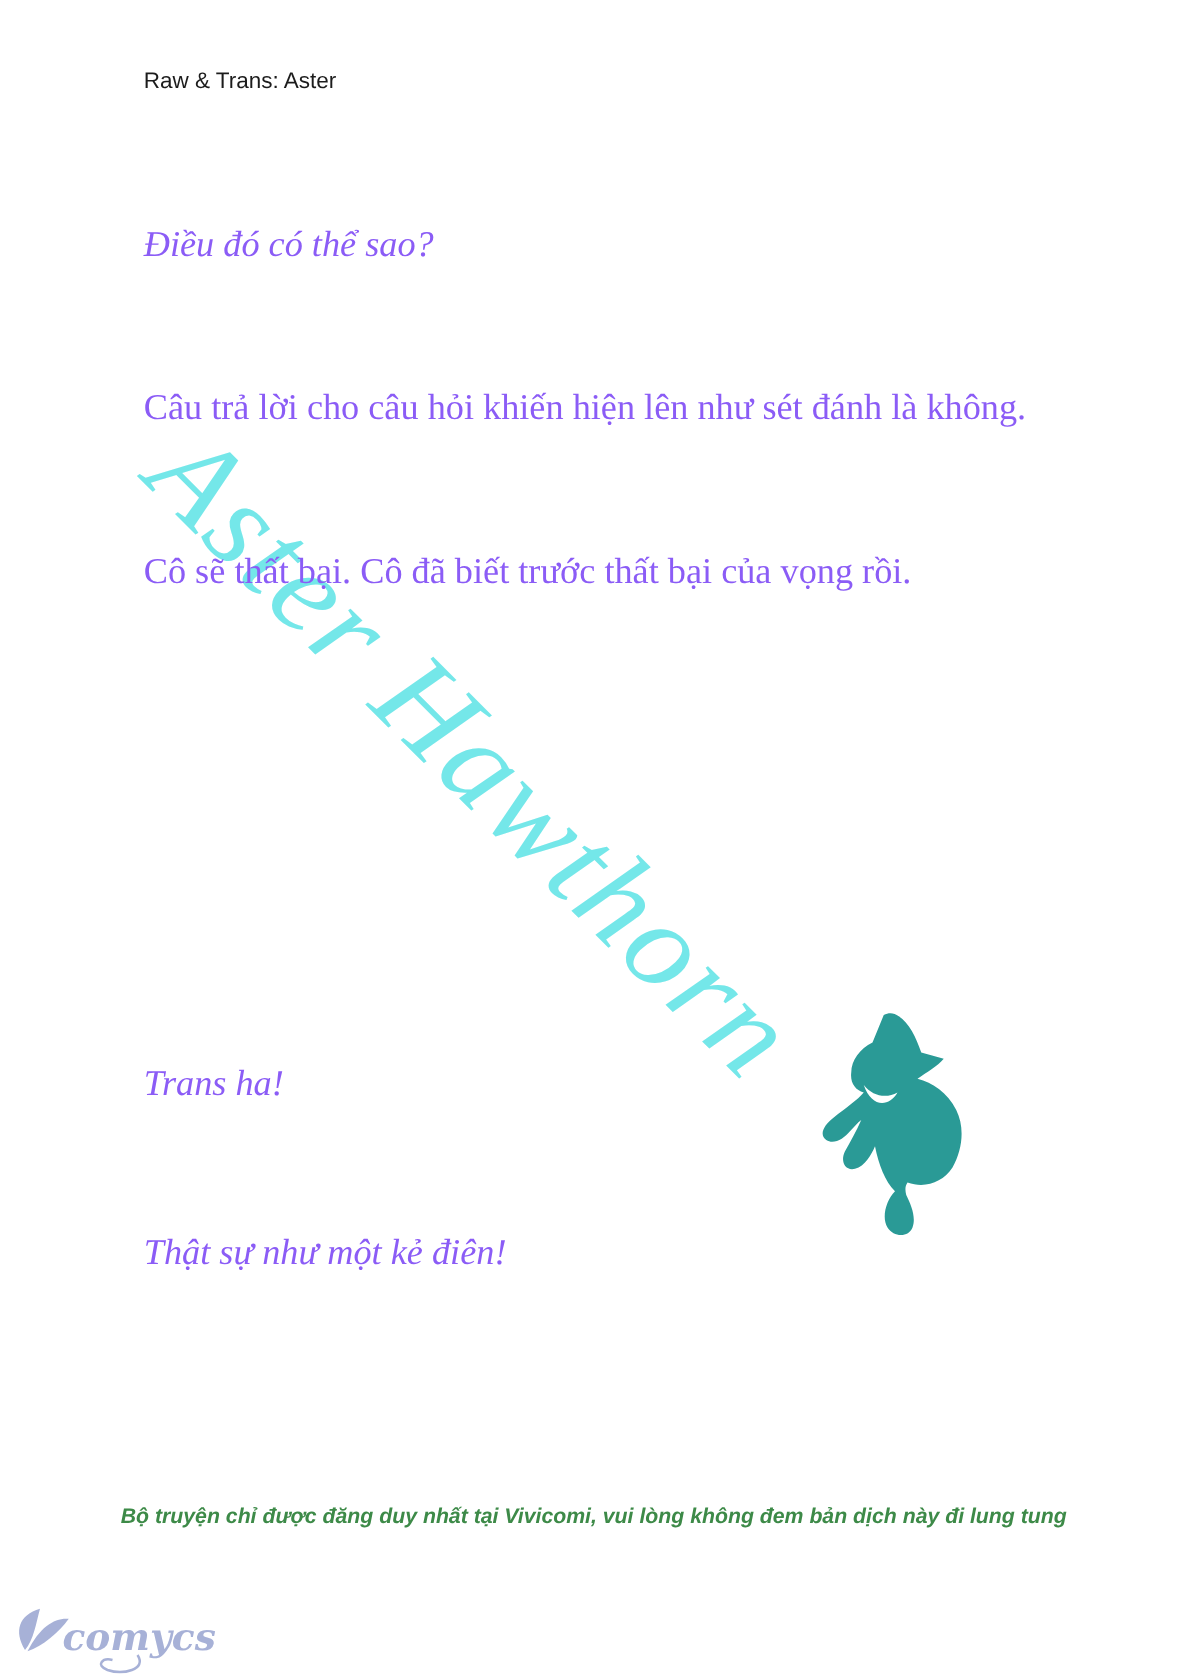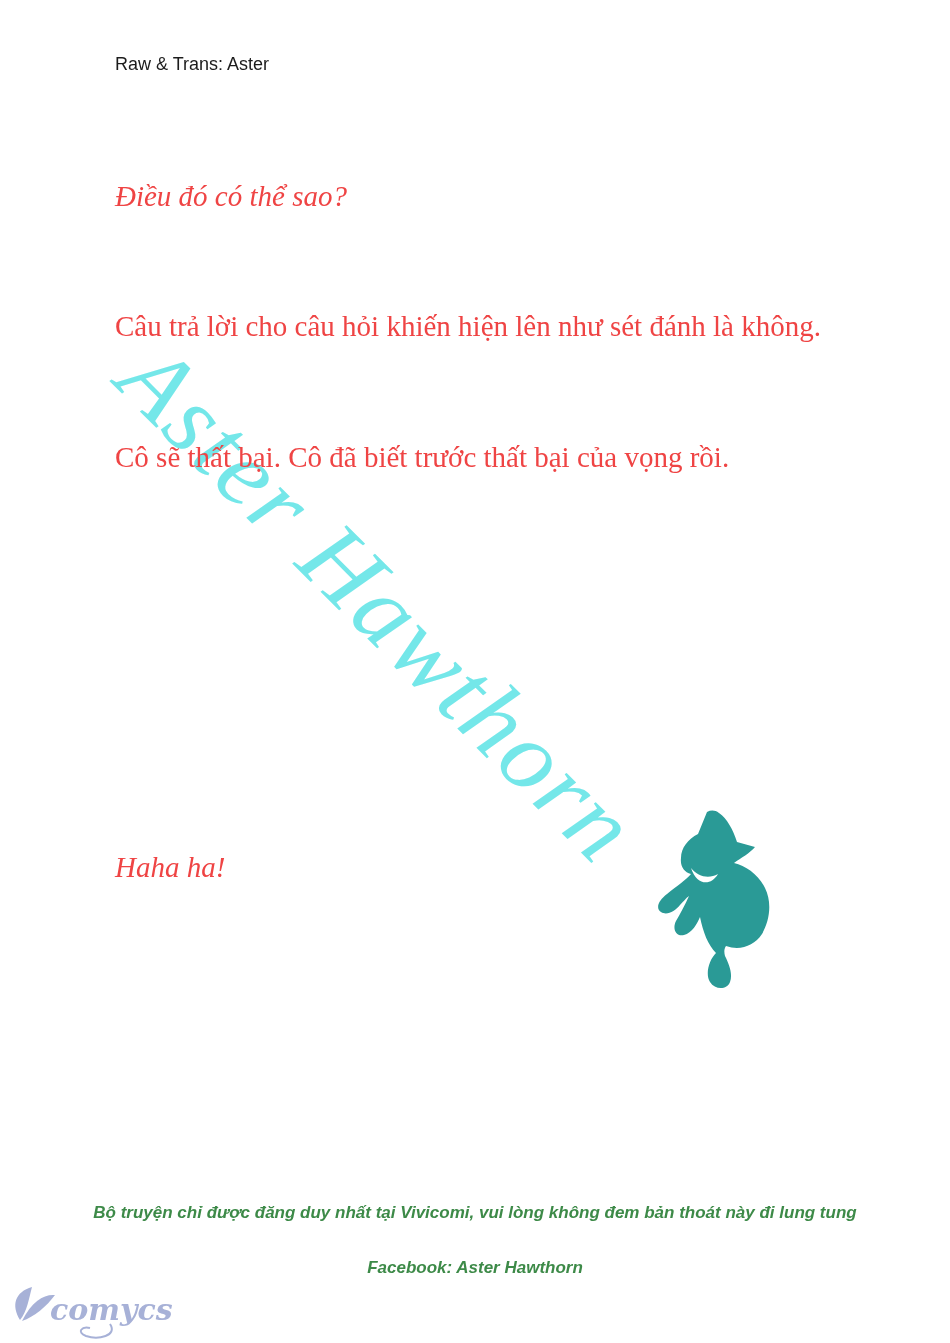--- a/index.html
+++ b/index.html
@@ -40,21 +40,21 @@
     white-space: nowrap;
     z-index: 1;
   }
   .para {
     position: absolute;
     left: 115px;
     width: 728px;
     margin: 0;
     font-size: 29px;
     line-height: 51px;
-    color: #ef4444;
+    color: #8b5cf6;
     z-index: 2;
   }
   .it { font-style: italic; }
   .cat-svg {
     position: absolute;
     left: 653px;
     top: 806px;
     width: 125px;
     height: 185px;
     z-index: 2;
@@ -95,22 +95,23 @@
 
   <div class="watermark">Aster Hawthorn</div>
 
   <p class="para it" style="top:171px">Điều đó có thể sao?</p>
 
   <p class="para" style="top:301px">Câu trả lời cho câu hỏi khiến hiện lên như sét đánh là không.</p>
 
   <p class="para" style="top:432px">Cô sẽ thất bại. Cô đã biết trước thất bại của vọng rồi.</p>
 
 
-  <p class="para it" style="top:842px">Haha ha!</p>
+  <p class="para it" style="top:842px">Trans ha!</p>
 
+  <p class="para it" style="top:977px">Thật sự như một kẻ điên!</p>
 
   <svg class="cat-svg" viewBox="0 0 125 185" xmlns="http://www.w3.org/2000/svg">
     <path fill="#2a9a96" d="
       M54,6
       L45,28
       C35,33 28,42 28,52
       C27,60 31,66 38,68
       C33,74 24,80 14,88
       C6,94 2,102 8,106
       C14,110 22,105 27,99
@@ -131,24 +132,23 @@
       C80,24 74,12 66,7
       C62,4 58,4 54,6
       Z"></path>
     <path fill="#ffffff" d="
       M38,62
       C45,71 56,73 65,68
       C58,80 44,80 38,62
       Z"></path>
   </svg>
 
-  <div class="fline" style="top:1203px">Bộ truyện chỉ được đăng duy nhất tại Vivicomi, vui lòng không đem bản thoát này đi lung tung</div>
+  <div class="fline" style="top:1203px">Bộ truyện chỉ được đăng duy nhất tại Vivicomi, vui lòng không đem bản dịch này đi lung tung</div>
 
 
-  <div class="fline" style="top:1258px">Facebook: Aster Hawthorn</div>
 
   <svg class="logo-svg" viewBox="0 0 170 58" xmlns="http://www.w3.org/2000/svg">
     <path fill="#a7b1d7" d="M14,36 C5,21 9,8 26,3 C23,14 21,28 14,36 Z"></path>
     <path fill="#a7b1d7" d="M16,37 C26,17 38,10 49,11 C41,22 28,33 16,37 Z"></path>
     <text class="logo-text" x="44" y="36" fill="#a7b1d7">comycs</text>
     <path fill="none" stroke="#a7b1d7" stroke-width="2" d="M104,40 C112,52 92,56 80,52 C70,48 76,42 84,44"></path>
   </svg>
 
 </div>
 

